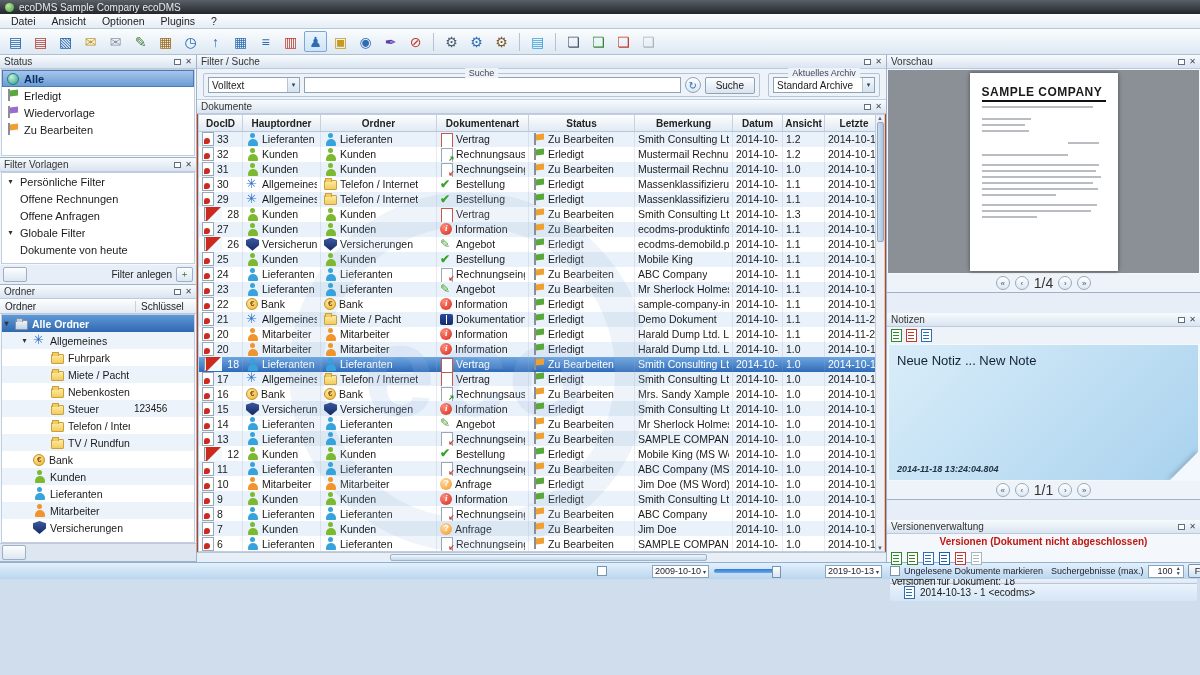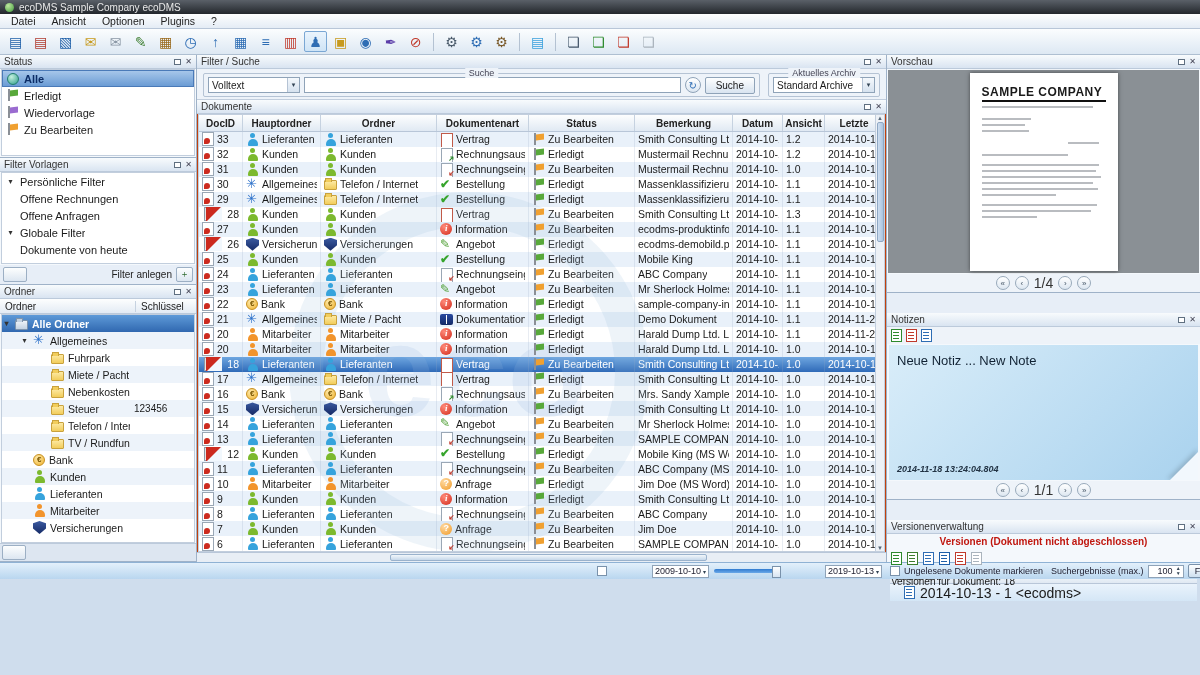--- a/index.html
+++ b/index.html
@@ -133,21 +133,21 @@
   .ptext { font-size:14px; color:#333; }
   .notes-icons { height:17px; flex:none; display:flex; gap:4px; align-items:center; padding:0 4px; background:#eef3f9; }
   .note { flex:1; margin:1px 2px; position:relative; background:linear-gradient(135deg,#d9edf9,#a9d2ee); overflow:hidden; min-height:0; }
   .note-text { font-size:13px; color:#123; padding:8px 8px; }
   .note-ts { position:absolute; left:8px; bottom:6px; font-size:9px; font-style:italic; font-weight:bold; color:#234;margin-top:24px; }
   .note::after { content:""; position:absolute; right:-1px; bottom:-1px; border-style:solid; border-width:0 0 30px 30px; border-color:transparent transparent #f2f8fd transparent; filter:drop-shadow(-2px -2px 2px rgba(0,0,0,.15)); }
   .vers-status { flex:none; font-size:10px; font-weight:bold; color:#c0170f; padding:2px 4px;text-align:center; }
   .vers-icons { height:18px; flex:none; display:flex; gap:5px; align-items:center; padding:0 4px; }
   .vers-list { flex:1; margin:2px; border:1px solid #c2cedd; background:#fff; display:flex; flex-direction:column; min-height:0; }
   .vers-list-head { height:14px; flex:none; background:linear-gradient(#fdfefe,#e0e9f3); border-bottom:1px solid #b8c6d8; font-size:10px; padding:0 4px; display:flex; align-items:center; }
-  .vrow { height:17px; flex:none; display:flex; align-items:center; gap:5px; padding:0 4px 0 14px; font-size:14px; background:linear-gradient(#eaf3fc,#d4e6f6); }
+  .vrow { height:17px; flex:none; display:flex; align-items:center; gap:5px; padding:0 4px 0 14px; font-size:10px; background:linear-gradient(#eaf3fc,#d4e6f6); }
   .vers-footer { flex:none; height:15px; font-size:10px; padding:0 4px; display:flex; align-items:center; border-top:1px solid #c2cedd; }
 
   
   .bottombar { height:17px; flex:none; background:linear-gradient(#e3f0fb,#b9d6ef); border-top:1px solid #8fb2d4; display:flex; align-items:center; font-size:9px; color:#223; }
   .bb-mid { width:689px; margin-left:197px; flex:none; display:flex; align-items:center; gap:5px; padding:0 4px 0 400px; }
   .bb-right { flex:1; display:flex; align-items:center; gap:4px; padding:0 4px; }
   .cb { width:10px; height:10px; background:#fff; border:1px solid #7a92ab; flex:none; }
   .datebox { height:13px; background:#fff; border:1px solid #8fa3b8; display:flex; align-items:center; padding:0 2px; gap:2px; white-space:nowrap; flex:none;margin-left:40px; }
   .datebox .da { font-size:6px; color:#345; }
   .slider { flex:1; height:4px; border-radius:2px; background:linear-gradient(#2f7ad0,#6aa8e8); position:relative; }

